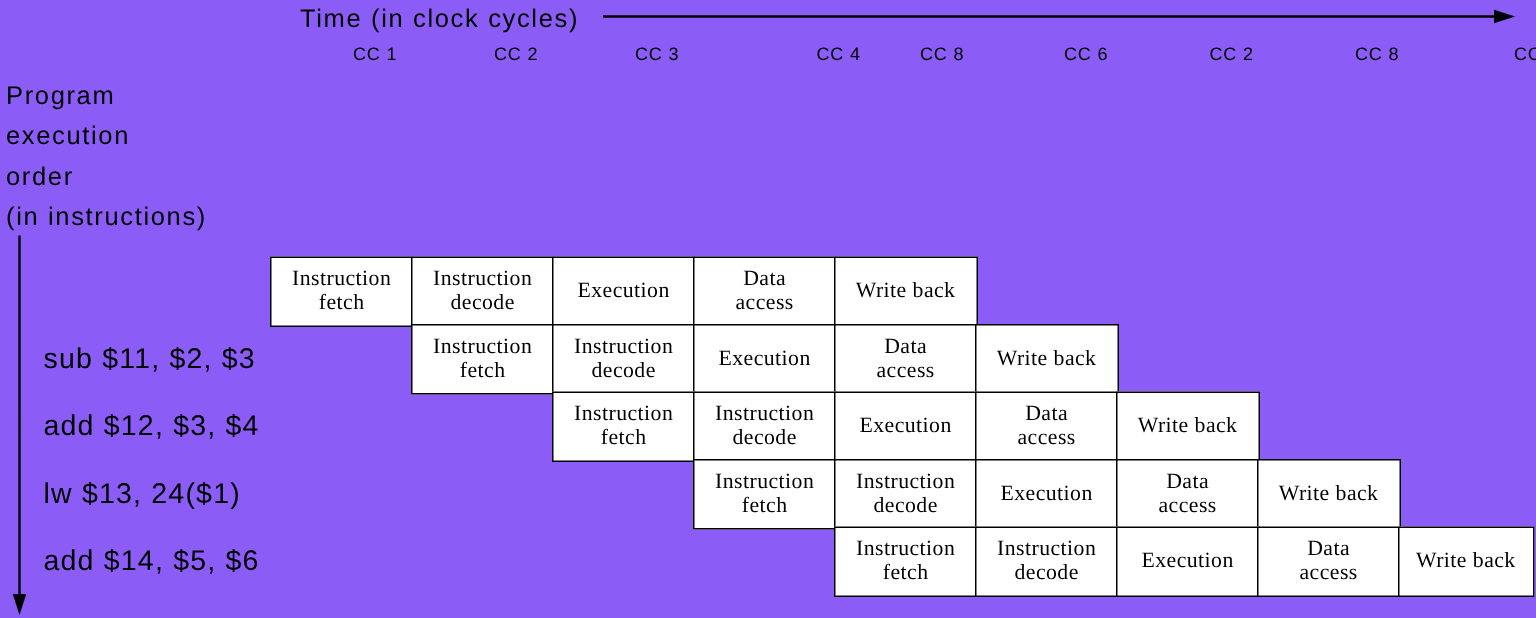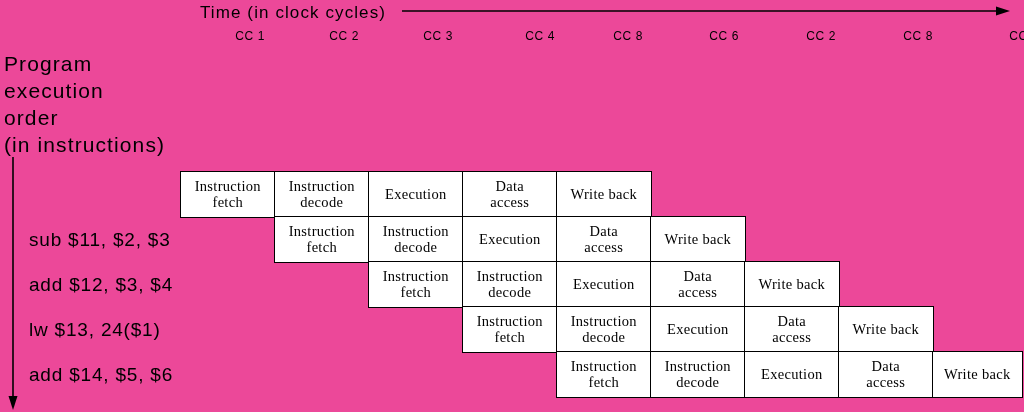--- a/index.html
+++ b/index.html
@@ -1,20 +1,20 @@
 <!DOCTYPE html>
 <html><head>
 <meta charset="utf-8">
 <style>
   html, body { margin: 0; padding: 0; background: #fff; }
   .canvas {
     position: relative;
     width: 1024px;
     height: 412px;
-    background: #ec4899;
+    background: #8b5cf6;
     font-family: "Liberation Sans", sans-serif;
     color: #000;
     overflow: hidden;
   }
   .arrows {
     position: absolute;
     left: 0; top: 0;
     pointer-events: none;
   }
   .time-label {
@@ -29,30 +29,30 @@
     top: 29px;
     width: 94px;
     text-align: right;
     font-size: 12px;
     letter-spacing: 0.6px;
     white-space: nowrap;
   }
   .cc:nth-child(1) { left: 171px; }
   .cc:nth-child(2) { left: 265px; }
   .cc:nth-child(3) { left: 359px; }
-  .cc:nth-child(4) { left: 461px; }
+  .cc:nth-child(4) { left: 480px; }
   .cc:nth-child(5) { left: 549px; }
   .cc:nth-child(6) { left: 645px; }
   .cc:nth-child(7) { left: 742px; }
   .cc:nth-child(8) { left: 839px; }
   .cc:nth-child(9) { left: 945px; }
   .program {
     position: absolute;
     left: 4px; top: 50px;
-    font-size: 21px;
+    font-size: 17px;
     line-height: 27px;
     letter-spacing: 1.1px;
     white-space: nowrap;
   }
   .instr {
     position: absolute;
     left: 29px;
     font-size: 19px;
     letter-spacing: 0.8px;
     line-height: 23px;

